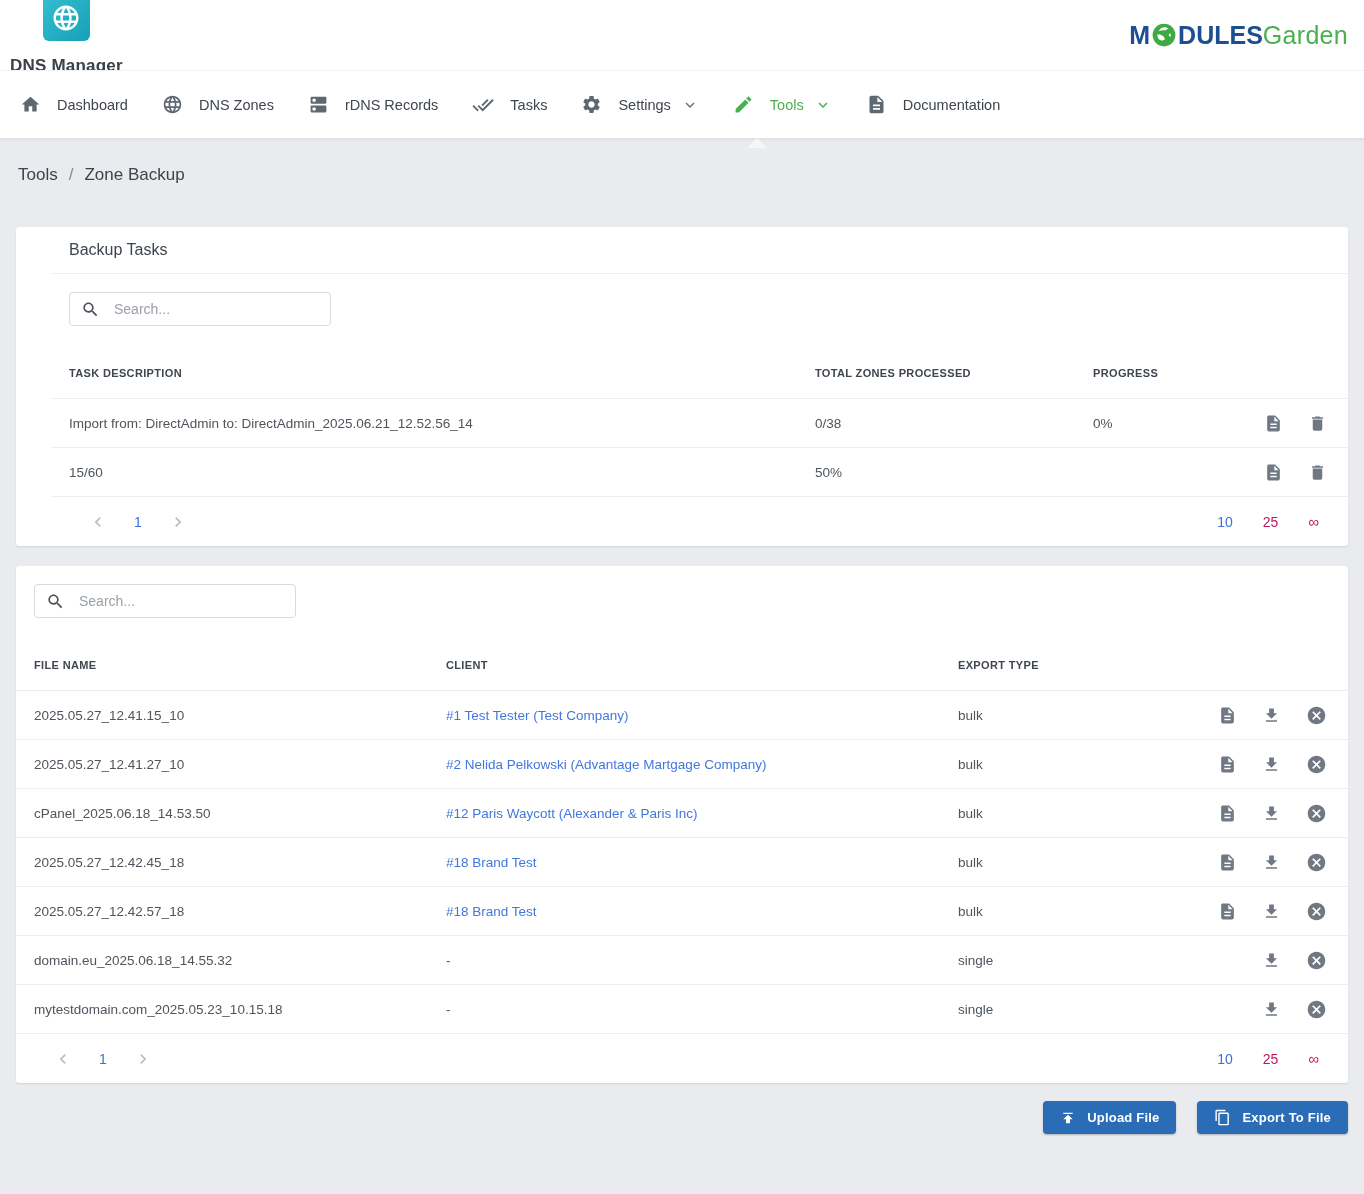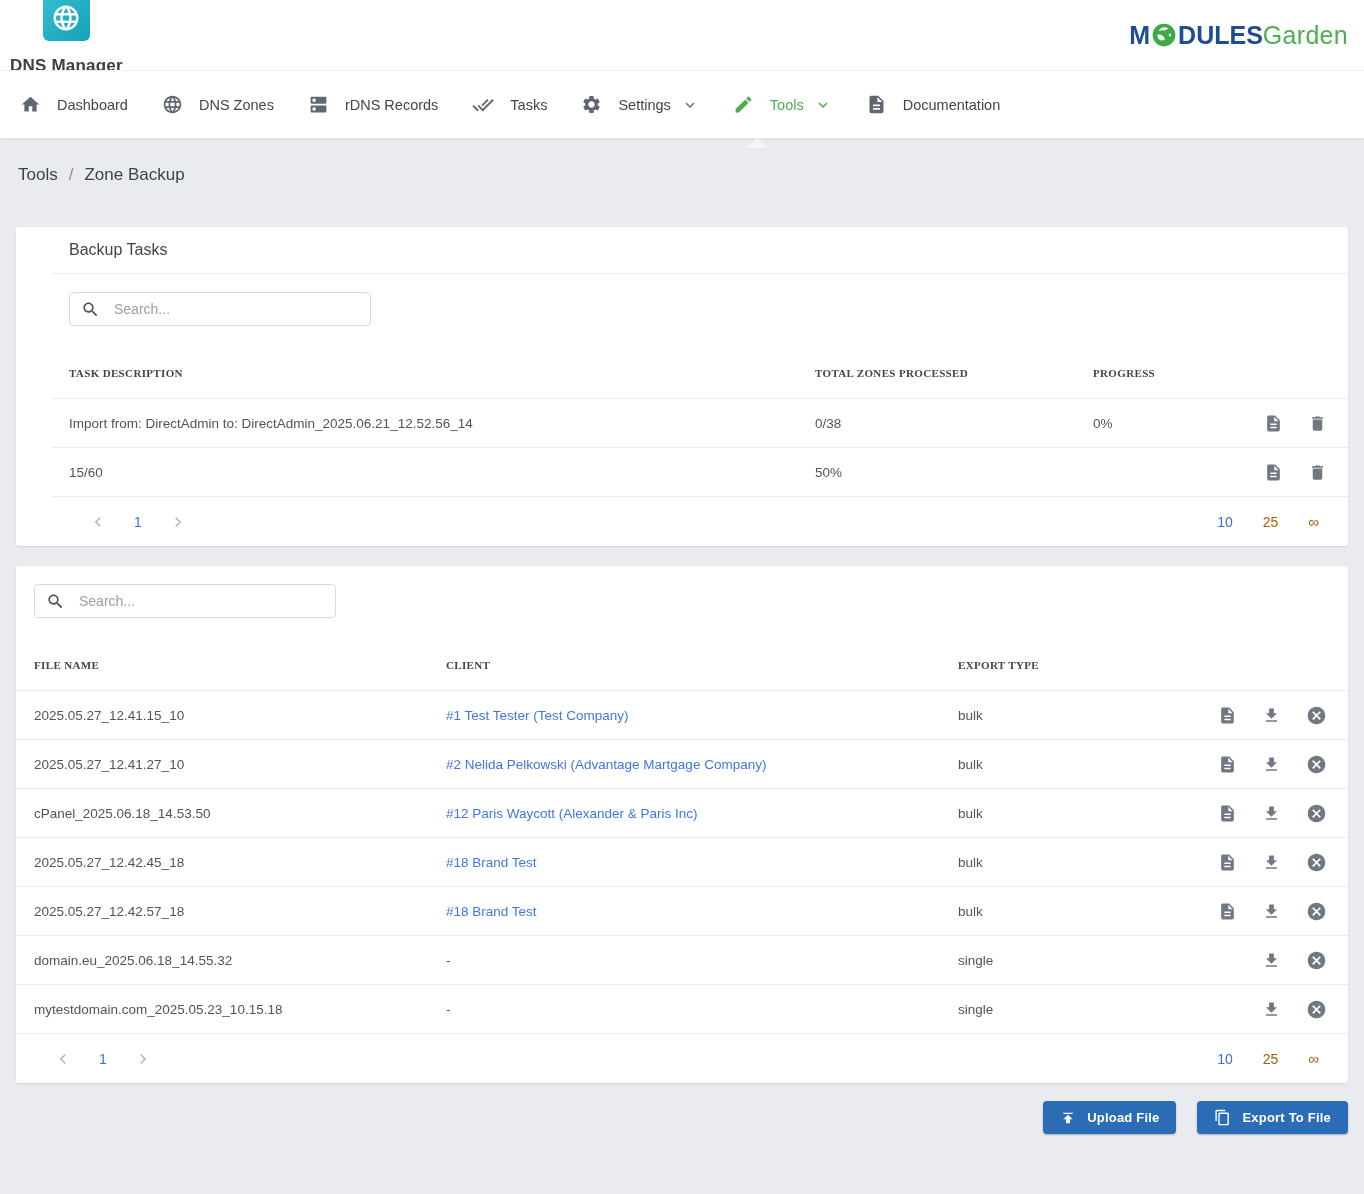--- a/index.html
+++ b/index.html
@@ -67,35 +67,35 @@
     box-shadow:0 1px 2px rgba(0,0,0,.10);
   }
   .card-1 { margin-top:42px;padding-left:35px; }
   .card-2 { margin-top:20px; }
   .card-title {
     height:47px; display:flex; align-items:center; padding:0 18px;
     font-size:16px; font-weight:500; color:#3d444d;
     border-bottom:1px solid #ebedf0;
   }
   .card-search { padding:18px 18px 22px; }
-  .search-box { position:relative; width:302px; height:34px; }
+  .search-box { position:relative; width:262px; height:34px; }
   .search-box .mag { position:absolute; left:12px; top:8px; color:#4a5056; pointer-events:none; }
   .search-input {
     width:100%; height:100%; border:1px solid #d8dade; border-radius:4px;
     padding:0 10px 0 44px; font-size:14px; color:#4e555d;
     font-family:inherit; outline:none; background:#fff;
   }
   .search-input::placeholder { color:#9aa0a8; }
 
   
   .t-head, .t-row { display:grid; align-items:center; padding-left:18px; }
   .grid-tasks  { grid-template-columns:746px 278px 1fr auto; }
   .grid-backup { grid-template-columns:412px 512px 1fr auto; }
   .t-head {
-    height:50px; font-size:11px; font-weight:700; color:#3f4650; letter-spacing:.35px;font-family:Liberation Serif, serif;
+    height:50px; font-size:11px; font-weight:700; color:#3f4650; letter-spacing:.35px;
   }
   .t-row {
     height:49px; border-top:1px solid #ebedf0; font-size:13.5px; color:#4e555d;
   }
   .cell { padding-right:12px; overflow:hidden; white-space:nowrap; text-overflow:ellipsis; }
   .link { color:#4277dd; cursor:pointer; }
   .row-actions {
     display:flex; align-items:center; gap:25px; padding-right:21px; justify-content:flex-end;
   }
   .icon-btn { color:#707883; cursor:pointer; background:none; border:none; padding:0; display:flex; }
@@ -103,21 +103,21 @@
   
   .t-foot {
     border-top:1px solid #ebedf0; height:50px;
     display:flex; align-items:center; justify-content:space-between;
     padding:0 29px 0 37px; font-size:14px;
   }
   .pager { display:flex; align-items:center; gap:26px; }
   .page-chev { color:#b9bdc3; cursor:pointer; background:none; border:none; padding:0; display:flex; }
   .page-num { color:#3d6fd6; font-weight:500; cursor:pointer; }
   .sizes { display:flex; align-items:center; gap:30px; }
-  .size-opt { color:#a16207; cursor:pointer; }
+  .size-opt { color:#be185d; cursor:pointer; }
   .size-opt.active { color:#3d6fd6; font-weight:400; }
   .size-inf { font-size:15px; }
 
   
   .actions { display:flex; justify-content:flex-end; gap:21px; margin:18px 16px 0; }
   .btn {
     height:33px; background:#2a6cb6; color:#fff; border:none; border-radius:4px;
     font-size:13px; font-weight:700; font-family:inherit; letter-spacing:.2px;
     display:flex; align-items:center; gap:11px; padding:0 17px; cursor:pointer;
     box-shadow:0 1px 2px rgba(0,0,0,.25);

